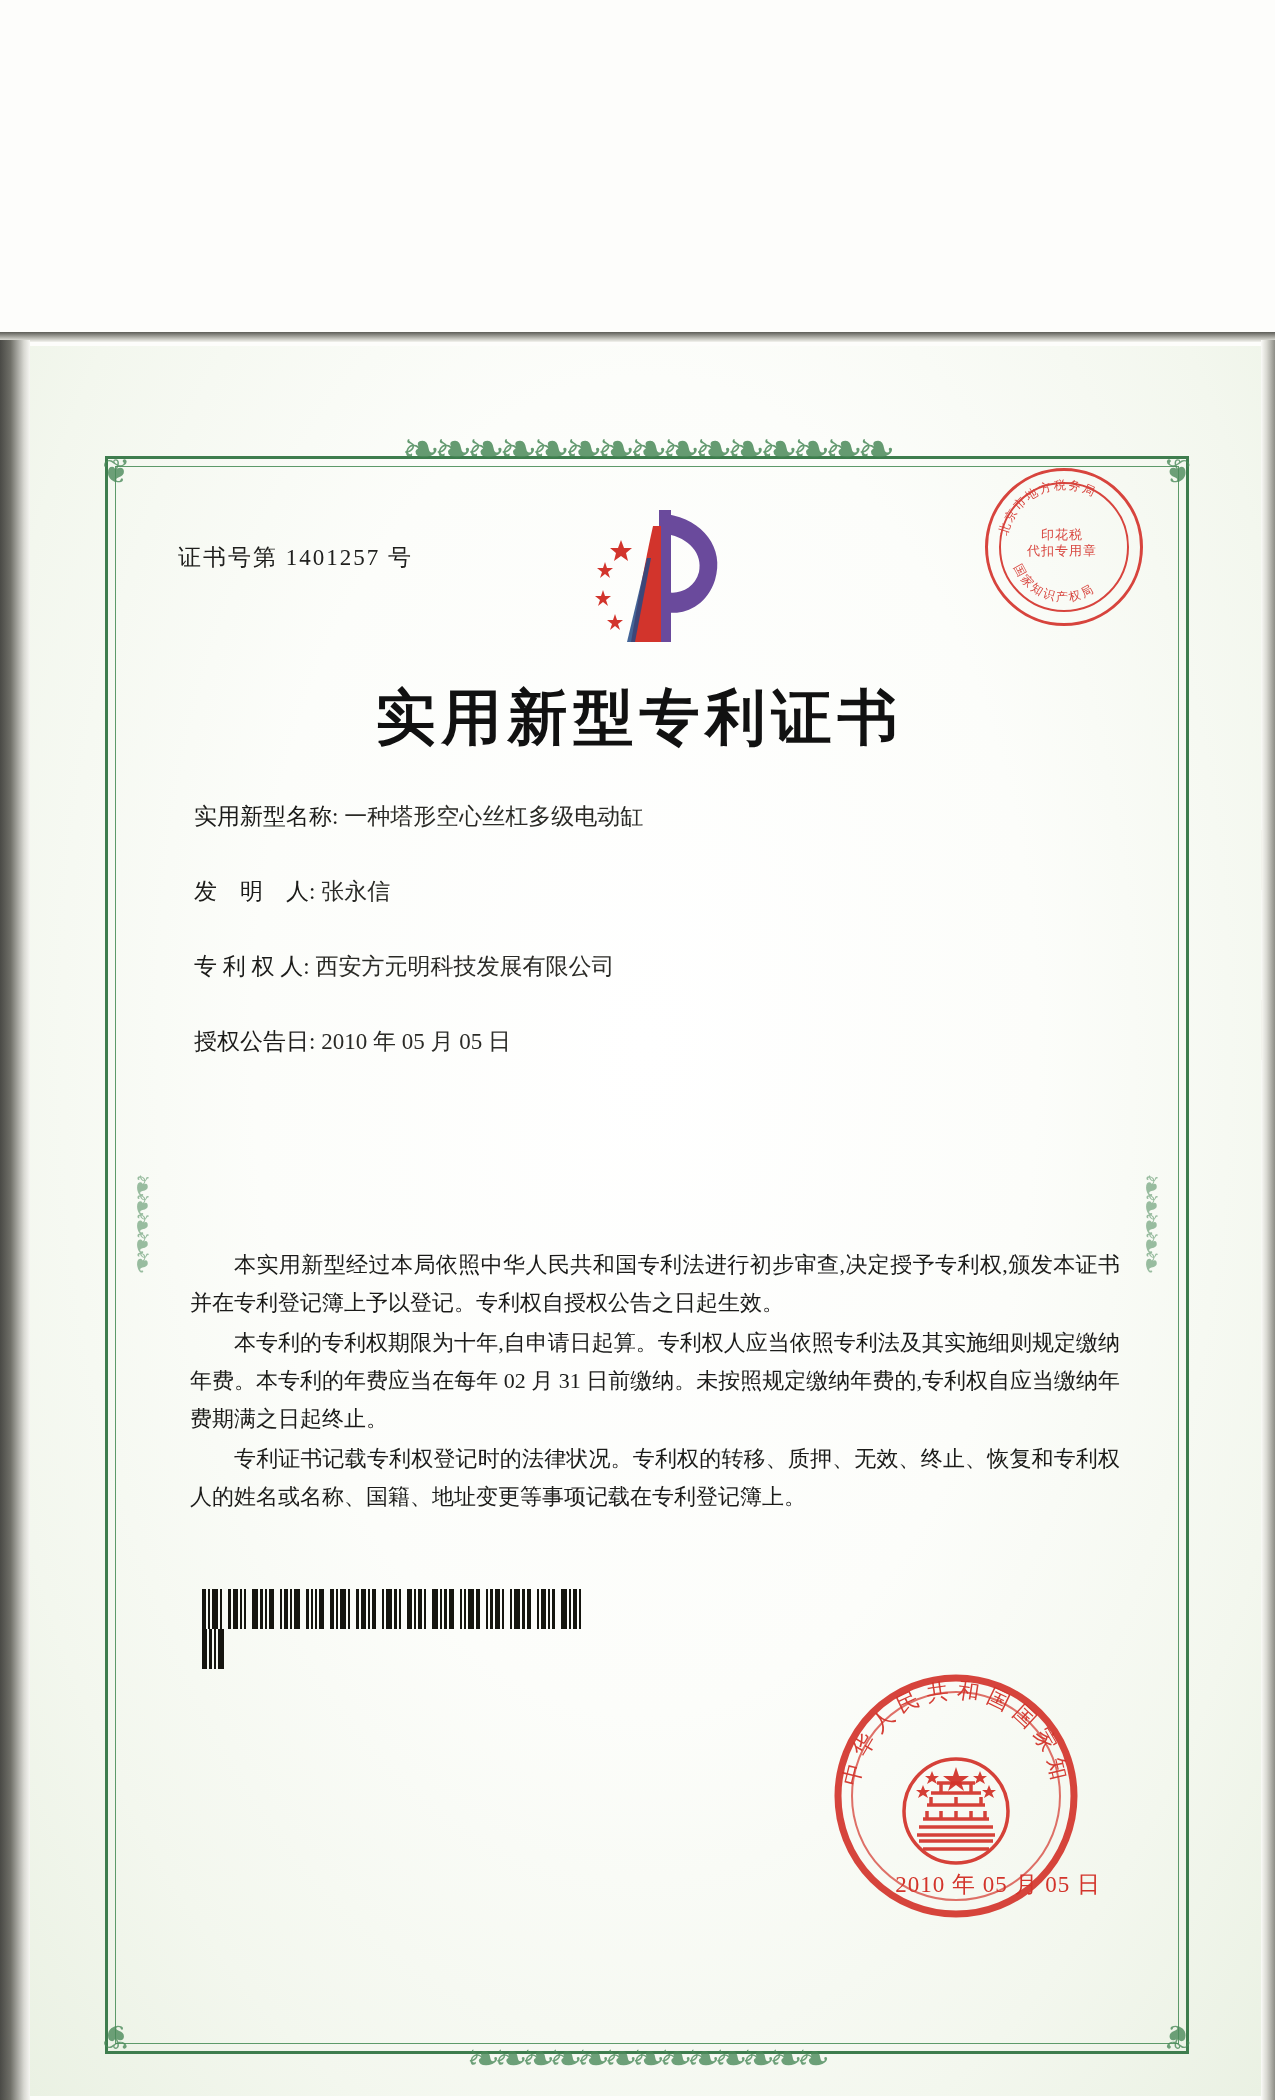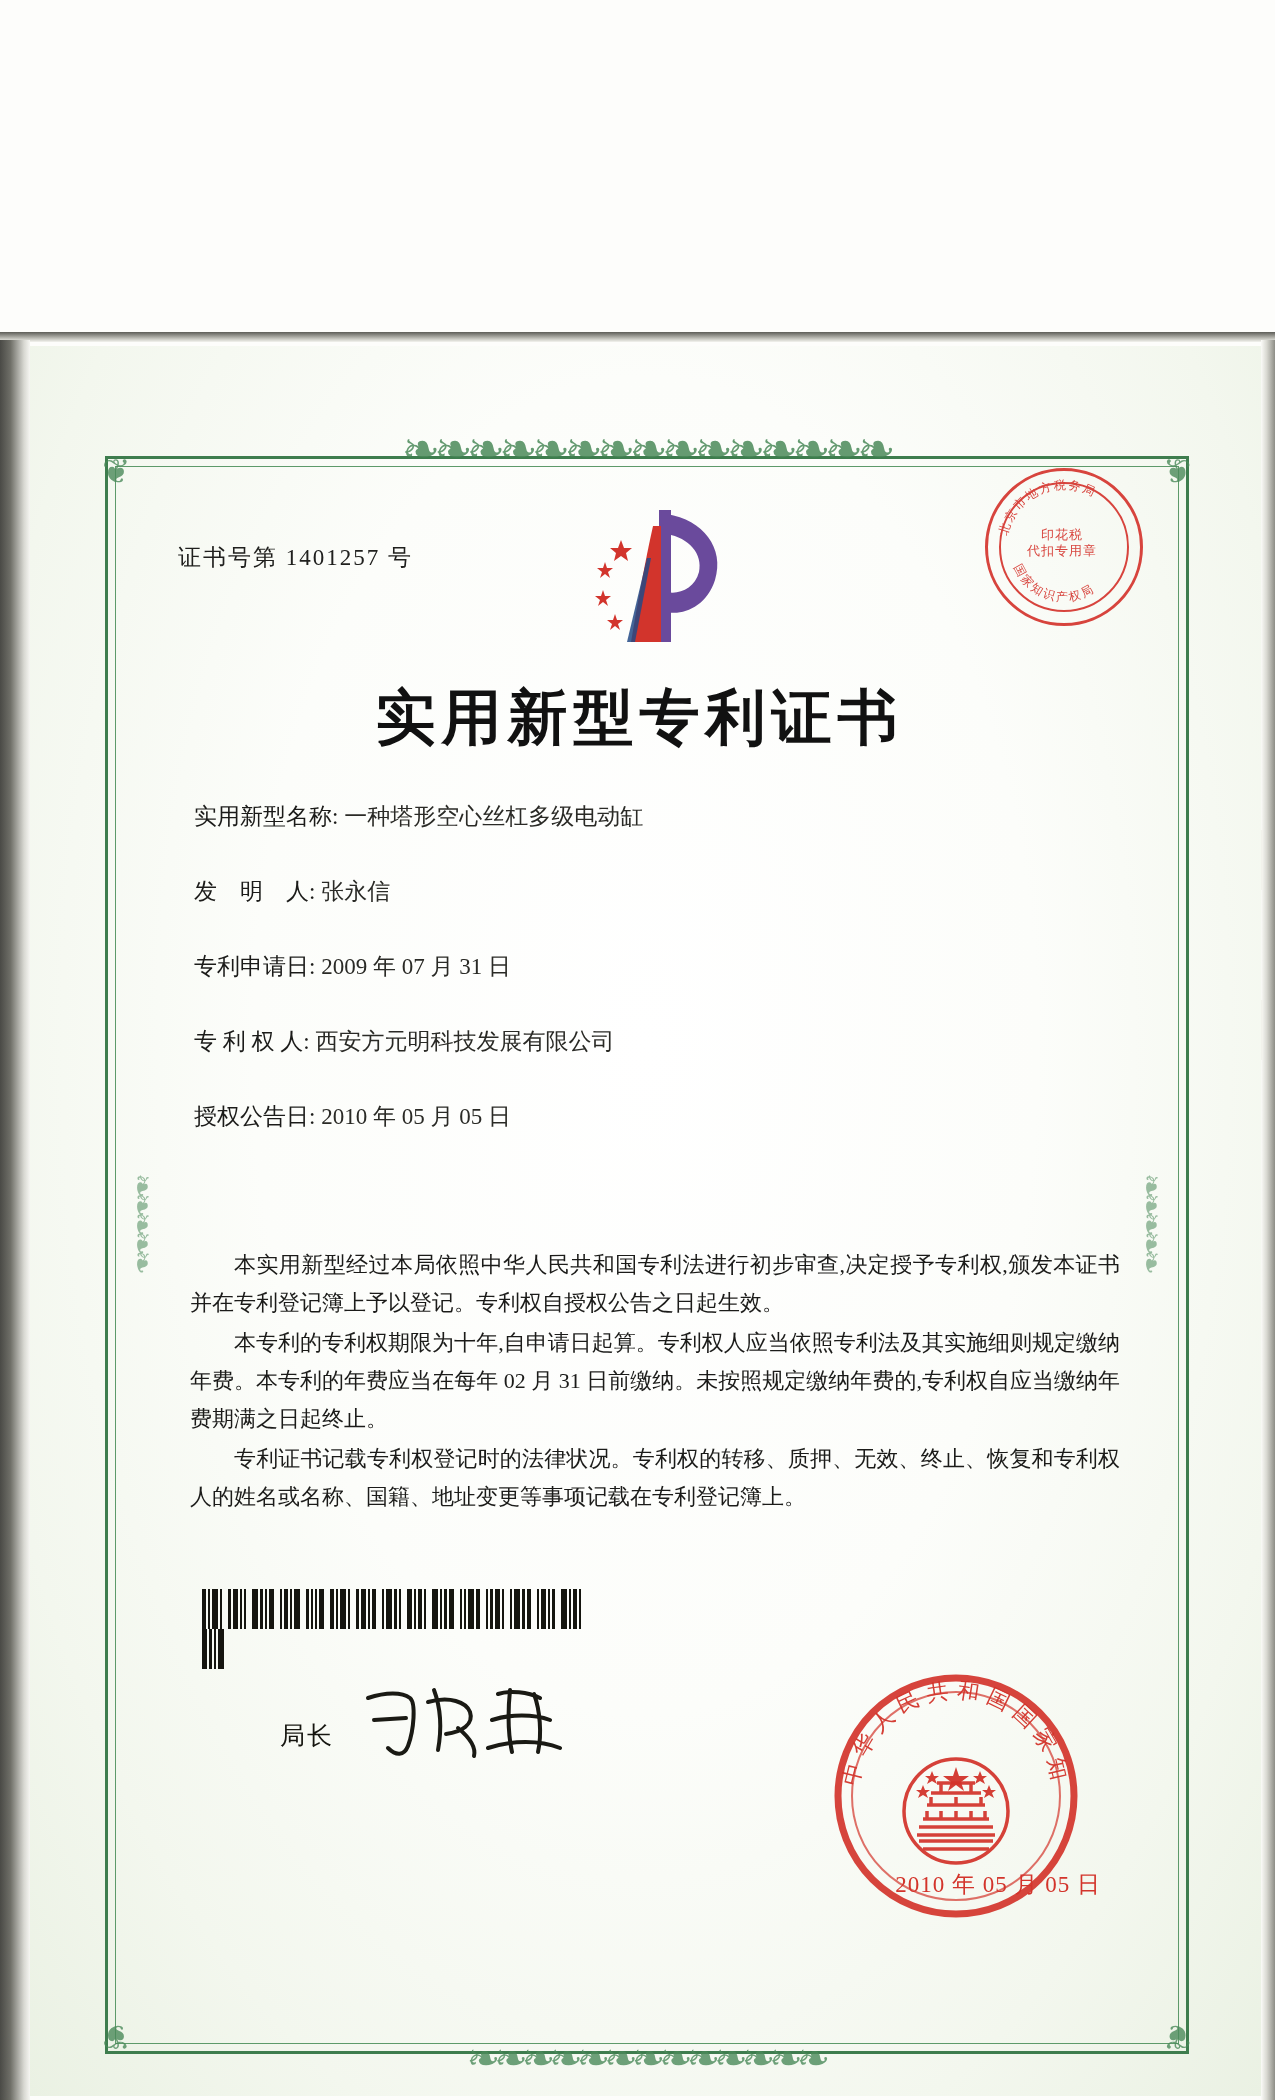--- a/index.html
+++ b/index.html
@@ -360,24 +360,20 @@
         <span class="field-label">实用新型名称:</span>
         <span class="field-value">一种塔形空心丝杠多级电动缸</span>
       </div>
 
       <div class="field-row">
         <span class="field-label">发　明　人:</span>
         <span class="field-value">张永信</span>
       </div>
 
 
-      <div class="field-row">
-        <span class="field-label">专利申请日:</span>
-        <span class="field-value">2009 年 07 月 31 日</span>
-      </div>
 
       <div class="field-row">
         <span class="field-label">专 利 权 人:</span>
         <span class="field-value">西安方元明科技发展有限公司</span>
       </div>
 
       <div class="field-row">
         <span class="field-label">授权公告日:</span>
         <span class="field-value">2010 年 05 月 05 日</span>
       </div>
@@ -402,39 +398,20 @@
       <i style="width:5px"></i><i style="width:2px"></i><i style="width:4px"></i><i style="width:2px"></i>
       <i style="width:6px"></i><i style="width:2px"></i><i style="width:3px"></i><i style="width:5px"></i>
       <i style="width:2px"></i><i style="width:2px"></i><i style="width:6px"></i><i style="width:4px"></i>
       <i style="width:2px"></i><i style="width:3px"></i><i style="width:5px"></i><i style="width:2px"></i>
       <i style="width:2px"></i><i style="width:6px"></i><i style="width:3px"></i><i style="width:4px"></i>
       <i style="width:2px"></i><i style="width:5px"></i><i style="width:2px"></i><i style="width:3px"></i>
       <i style="width:6px"></i><i style="width:2px"></i><i style="width:4px"></i><i style="width:2px"></i>
       <i style="width:5px"></i><i style="width:3px"></i><i style="width:2px"></i><i style="width:6px"></i>
     </div>
 
-    <div class="sig-row">
-      <span class="sig-label">局长</span>
-      <span class="sig-img">
-        <svg width="215" height="90" viewBox="0 0 215 90">
-          <g fill="none" stroke="#1a1a14" stroke-width="4" stroke-linecap="round">
-            <path d="M10 22 C28 16 44 16 52 22 C58 27 56 54 50 70 C46 80 38 80 30 72"></path>
-            <path d="M16 44 L48 42"></path>
-            <path d="M76 14 C82 30 84 52 80 74"></path>
-            <path d="M70 26 C92 20 108 26 112 36 C116 48 104 56 88 58"></path>
-            <path d="M100 52 C112 62 118 72 116 80"></path>
-            <path d="M140 18 C152 14 170 16 182 22"></path>
-            <path d="M152 14 C150 34 150 58 154 76"></path>
-            <path d="M134 44 C152 38 176 38 192 44"></path>
-            <path d="M176 18 C182 34 184 58 180 76"></path>
-            <path d="M130 72 C154 64 182 64 202 72"></path>
-          </g>
-        </svg>
-      </span>
-    </div>
 
     <div class="seal">
       <svg viewBox="0 0 250 250" width="250" height="250">
         <defs>
           <path id="sealArc" d="M 27,125 A 98,98 0 1 1 223,125"></path>
         </defs>
         <circle cx="125" cy="125" r="118" fill="none" stroke="#d3342b" stroke-width="7" opacity="0.92"></circle>
         <circle cx="125" cy="125" r="104" fill="none" stroke="#d3342b" stroke-width="2" opacity="0.7"></circle>
         <text font-size="22" fill="#d3342b" letter-spacing="7" font-family="'Liberation Sans',sans-serif" opacity="0.95">
           <textPath href="#sealArc" startOffset="3%">中华人民共和国国家知识产权局</textPath>

